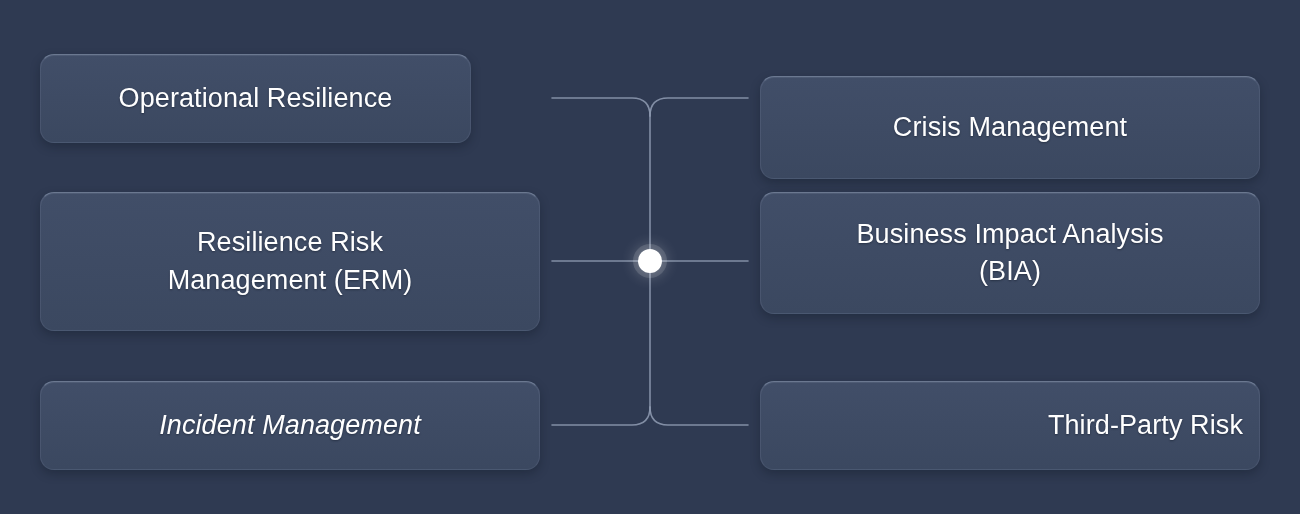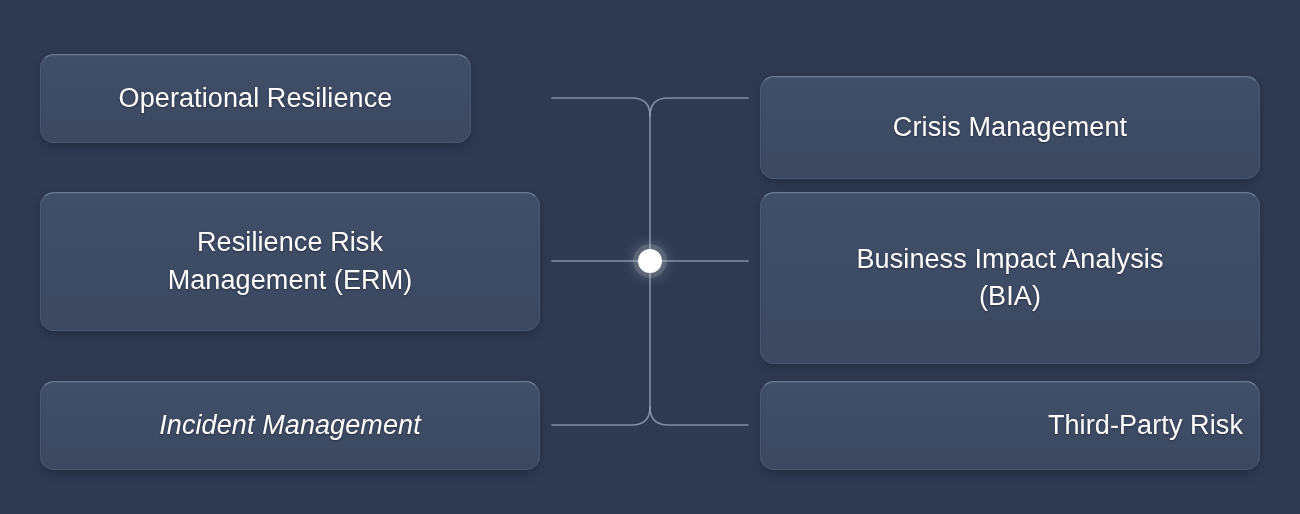--- a/index.html
+++ b/index.html
@@ -115,21 +115,21 @@
   </div>
 
   <div class="node" style="left: 40px; top: 381px; width: 500px; height: 89px; font-style: italic;">
     <span class="node-label">Incident Management</span>
   </div>
 
   <div class="node" style="left: 760px; top: 40px; width: 500px; height: 103px; margin-top: 36px;">
     <span class="node-label">Crisis Management</span>
   </div>
 
-  <div class="node" style="left: 760px; top: 192px; width: 500px; height: 172px;">
+  <div class="node" style="left: 760px; top: 192px; width: 500px; height: 122px;">
     <span class="node-label">Business Impact Analysis
 (BIA)</span>
   </div>
 
   <div class="node" style="left: 760px; top: 381px; width: 500px; height: 89px; justify-content: flex-end;">
     <span class="node-label">Third-Party Risk</span>
   </div>
 
 </div>
 

